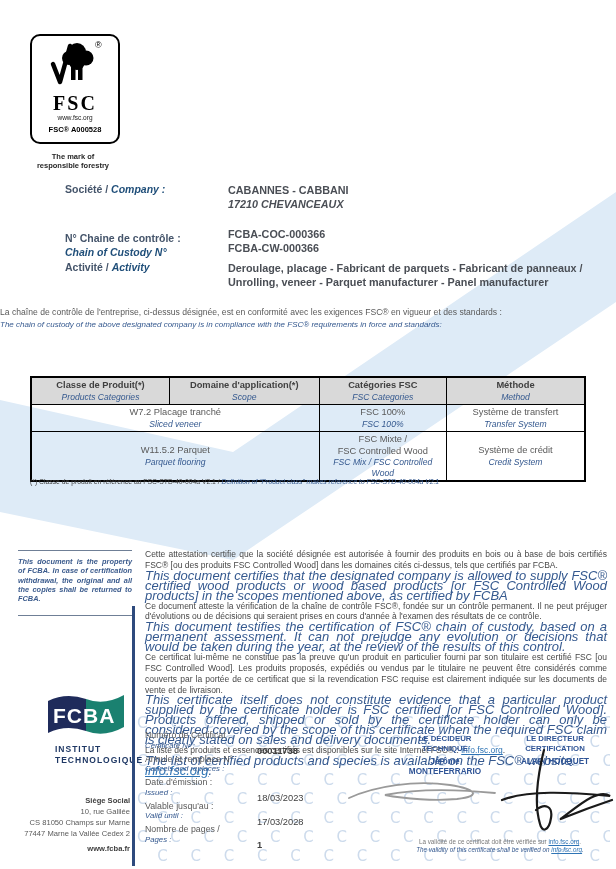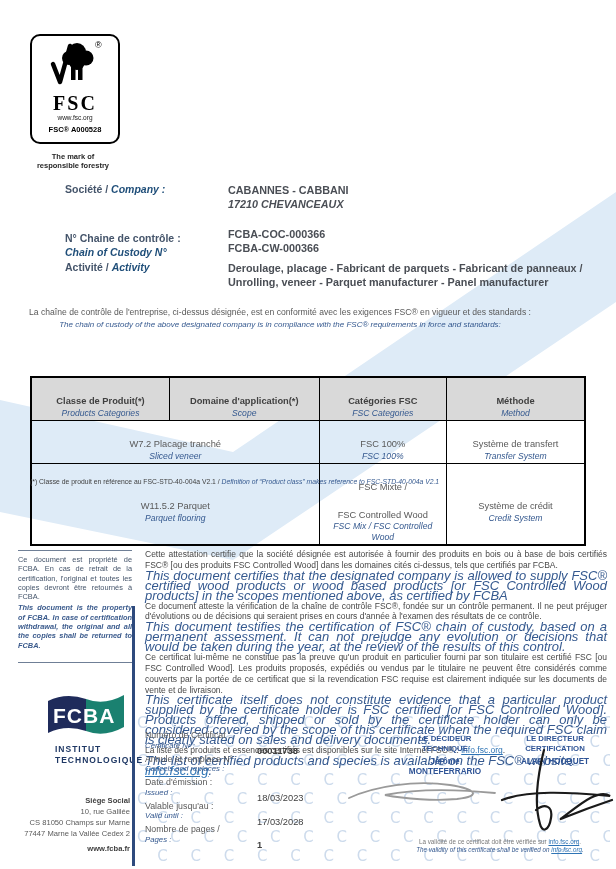--- a/index.html
+++ b/index.html
@@ -28,31 +28,31 @@
   .lbl-en{color:#1F4E79;font-weight:bold;font-style:italic;}
   .val{color:#4A4E55;font-weight:bold;font-size:10.8px;line-height:14px;}
   .row-soc{left:65px;top:183px;z-index:2;}
   .val-soc{left:228px;top:183px;z-index:2;}
   .row-coc{left:65px;top:232px;z-index:2;}
   .val-coc{left:228px;top:227px;z-index:2;}
   .row-act{left:65px;top:261px;z-index:2;}
   .val-act{left:228px;top:261px;width:370px;z-index:2;}
   .city{font-style:italic;}
   
-  .compliance{left:0;top:307px;width:560px;text-align:center;z-index:2;}
+  .compliance{left:0;top:307px;width:560px;z-index:2;}
   .comp-fr{font-size:8.6px;color:#595959;}
   .comp-en{font-size:8px;font-style:italic;color:#35598F;margin-top:3px;}
   
   .standards{left:0;top:352px;width:616px;text-align:center;font-family:"Liberation Serif",serif;
              font-weight:bold;font-size:12.5px;color:#000;z-index:2;}
   table.products{position:absolute;left:30px;top:376px;width:556px;border-collapse:collapse;z-index:2;}
   table.products th,table.products td{border:1.5px solid #000;padding:2px 3px;text-align:center;vertical-align:middle;}
   table.products{border:2px solid #000;}
   table.products th{background:#D9D9D9;font-weight:normal;}
-  .cell-fr{font-size:9.3px;color:#404040;font-weight:bold;line-height:11.5px;margin-top:16px;}
+  .cell-fr{font-size:9.3px;color:#404040;font-weight:bold;line-height:11.5px;}
   .cell-en{font-size:8.6px;color:#35598F;font-style:italic;line-height:10.5px;}
   td .cell-fr{font-weight:normal;color:#595959;}
   .footnote{left:30px;top:478px;width:560px;font-size:6.8px;color:#404040;z-index:2;}
   .footnote .fn-en{color:#35598F;font-style:italic;}
   
   .notice{left:18px;top:550px;width:114px;border-top:1.5px solid #6F7F96;border-bottom:1.5px solid #6F7F96;
           padding:4px 0 12px 0;z-index:2;}
   .notice-fr{font-size:7.4px;color:#44546A;text-align:justify;line-height:9.3px;}
   .notice-en{font-size:7.4px;color:#3A5A8C;font-style:italic;font-weight:bold;text-align:justify;line-height:9.3px;margin-top:2px;}
   
@@ -206,21 +206,20 @@
         <div class="cell-en">Credit System</div>
       </td>
     </tr>
   </tbody>
     </table>
   <div class="abs footnote">
     <span>(*) Classe de produit en référence au FSC-STD-40-004a V2.1 / </span><span class="fn-en">Definition of “Product class” makes reference to FSC-STD-40-004a V2.1</span>
   </div>
 
   <div class="abs notice">
-    <div class="notice-fr">Ce document est propriété de FCBA. En cas de retrait de la certification, l'original et toutes les copies devront être retournés à FCBA.</div>
     <div class="notice-en">This document is the property of FCBA. In case of certification withdrawal, the original and all the copies shall be returned to FCBA.</div>
   </div>
 
   <div class="abs vline"></div>
 
   <div class="abs maintext">
     <div class="p-fr">Cette attestation certifie que la société désignée est autorisée à fournir des produits en bois ou à base de bois certifiés FSC® [ou des produits FSC Controlled Wood] dans les domaines cités ci-dessus, tels que certifiés par FCBA.</div>
     <div class="p-en">This document certifies that the designated company is allowed to supply FSC® certified wood products or wood based products [or FSC Controlled Wood products] in the scopes mentioned above, as certified by FCBA</div>
     <div class="p-fr">Ce document atteste la vérification de la chaîne de contrôle FSC®, fondée sur un contrôle permanent. Il ne peut préjuger d'évolutions ou de décisions qui seraient prises en cours d'année à l'examen des résultats de ce contrôle.</div>
     <div class="p-en">This document testifies the certification of FSC® chain of custody, based on a permanent assessment. It can not prejudge any evolution or decisions that would be taken during the year, at the review of the results of this control.</div>

